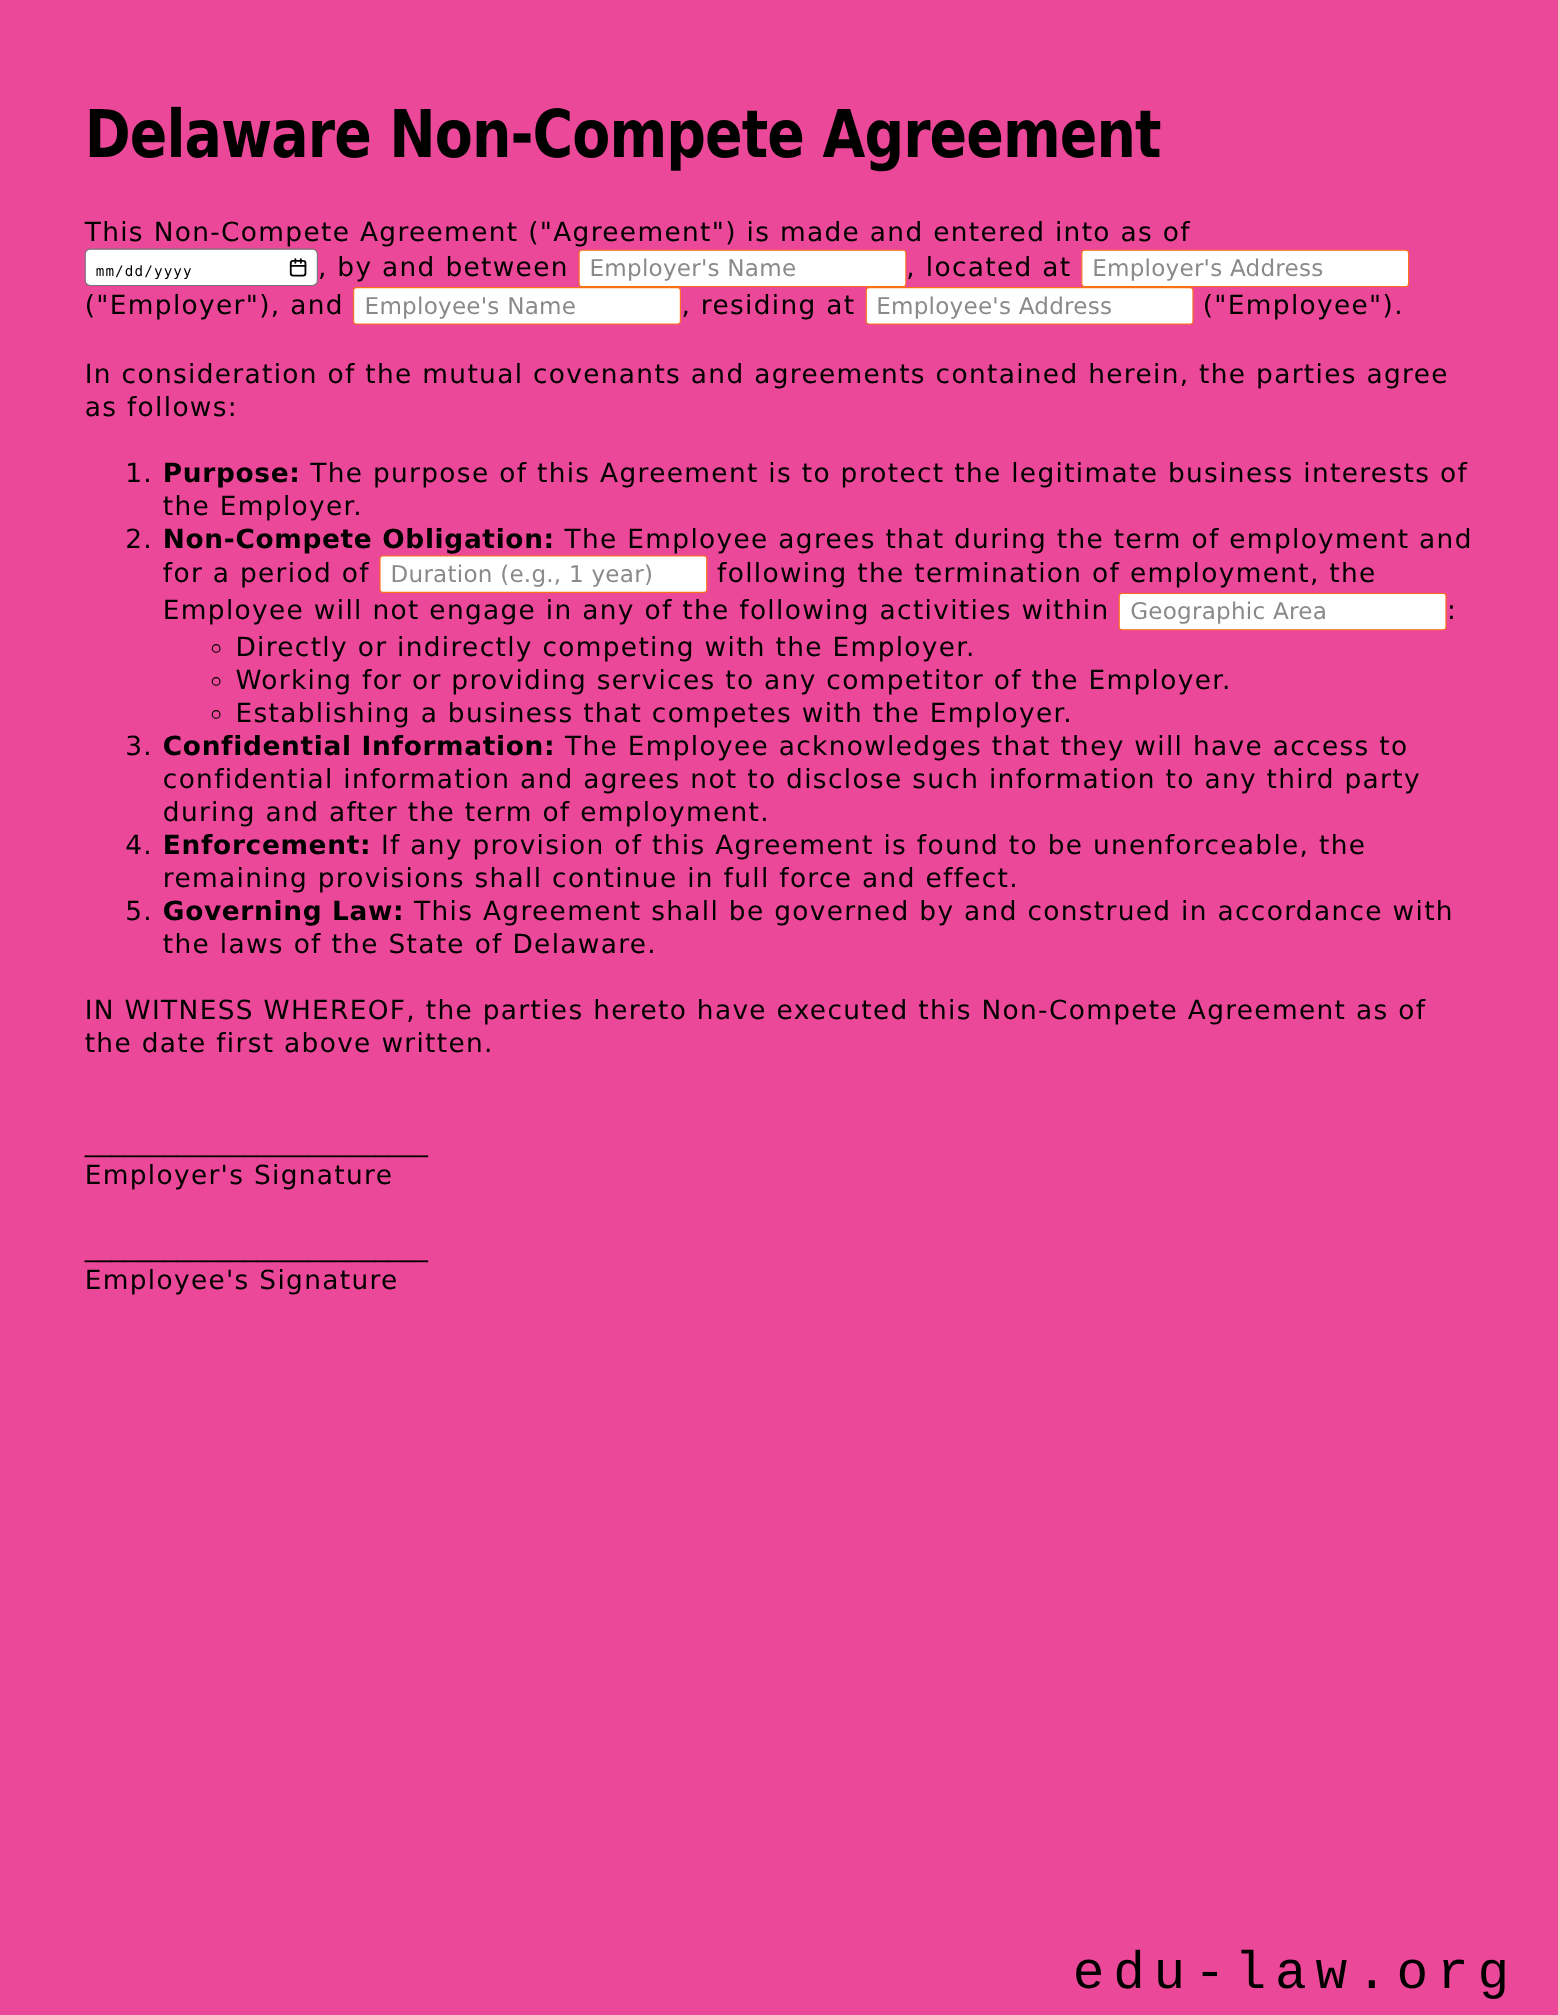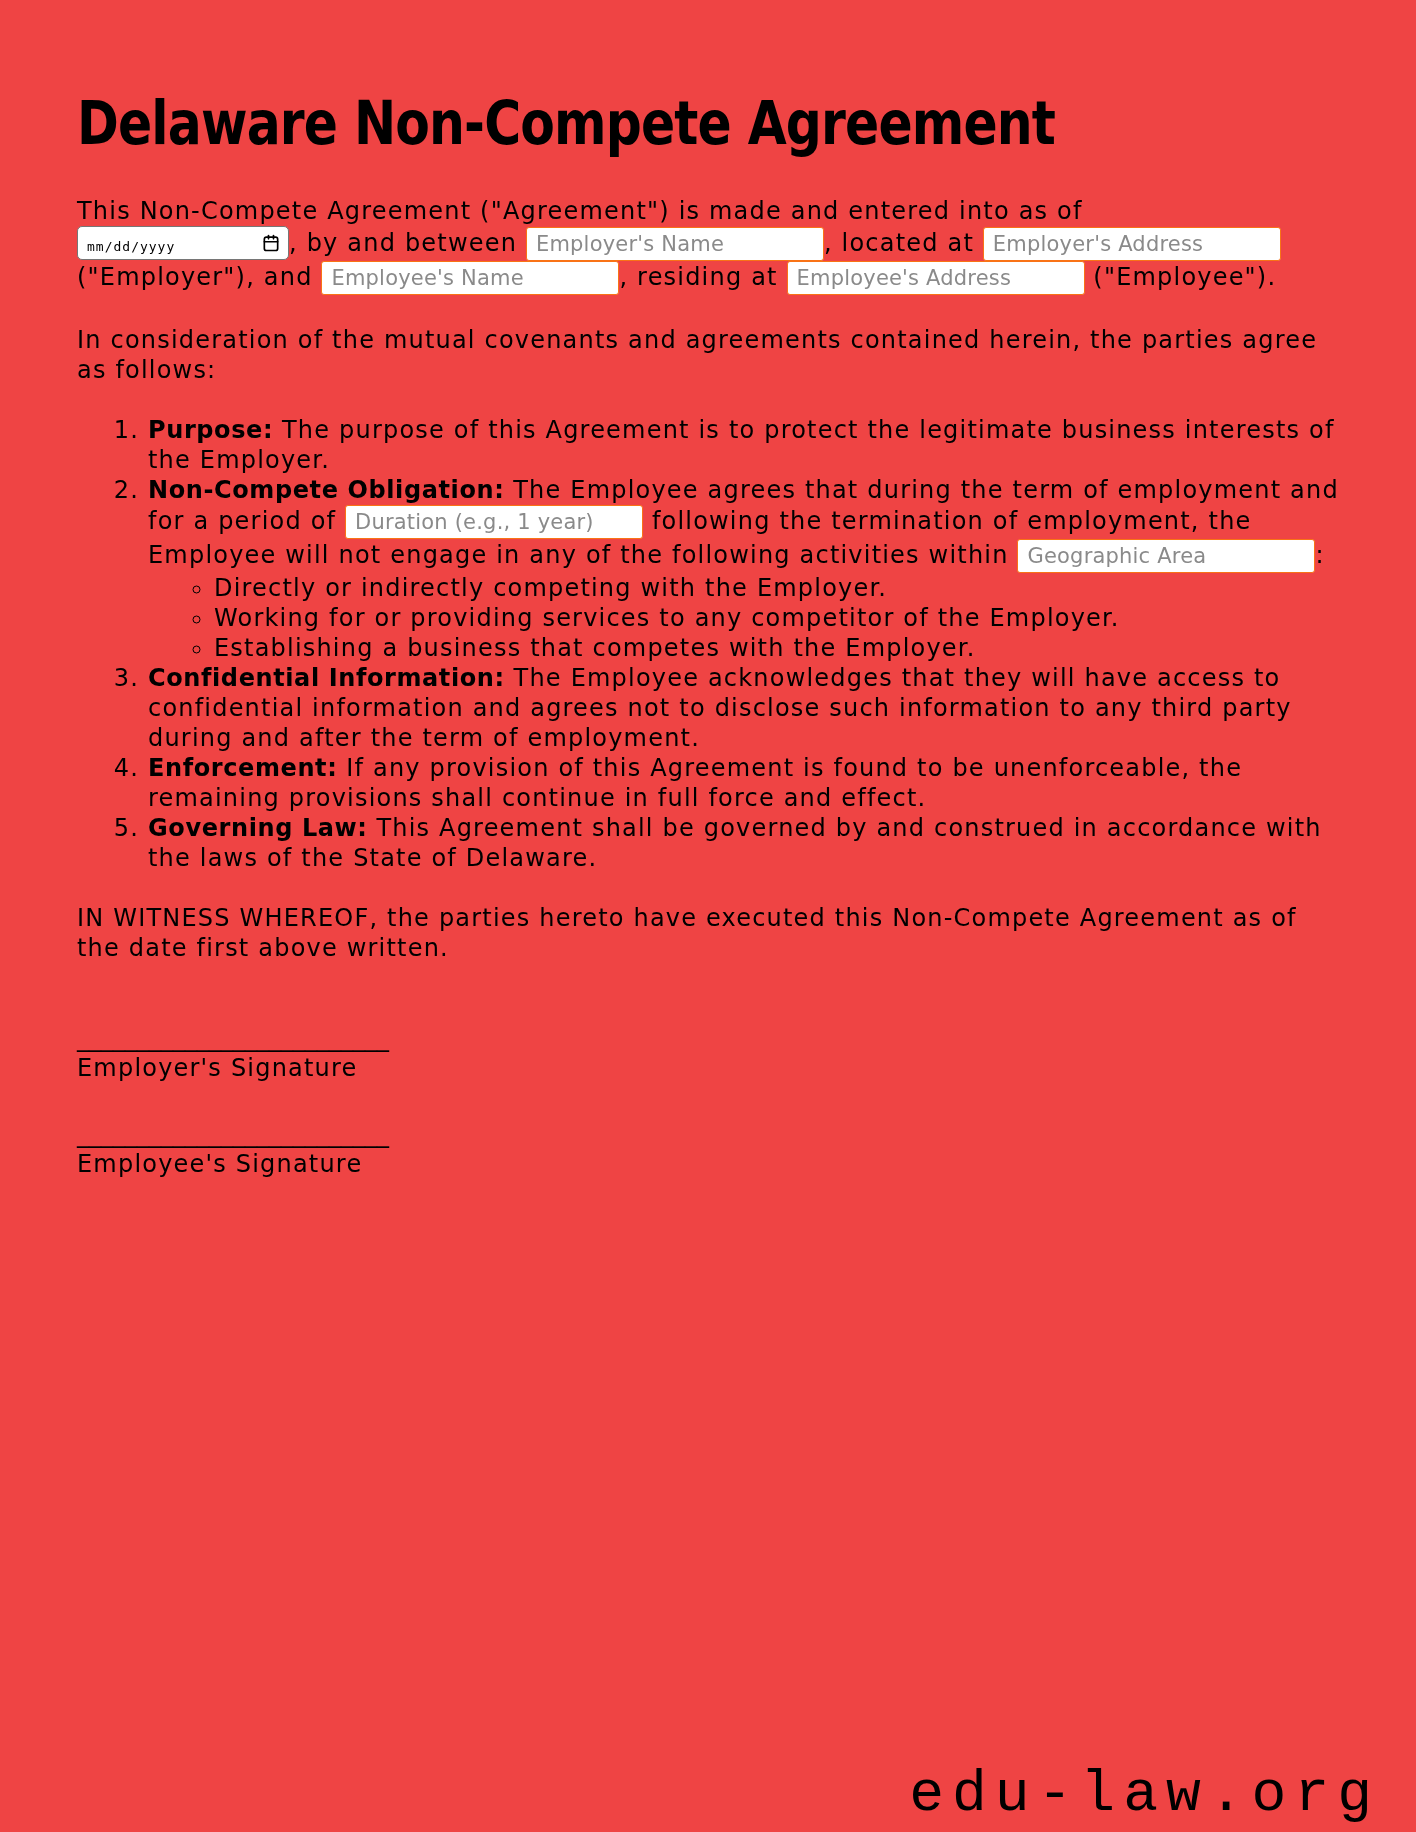--- a/index.html
+++ b/index.html
@@ -1,20 +1,20 @@
 <!DOCTYPE html>
 <html><head>
 <meta charset="utf-8">
 <style>
   html, body { margin: 0; padding: 0; background: #ffffff; }
   .page {
     position: relative;
     width: 1416px;
     height: 1832px;
-    background: #ef4444;
+    background: #ec4899;
     box-sizing: border-box;
     padding: 0 76px 0 77px;
     overflow: hidden;
     font-family: "DejaVu Sans", "Liberation Sans", sans-serif;
     font-size: 24px;
     line-height: 30px;
     letter-spacing: 1.2px;
     color: #000000;
   }
   h1.doc-title {
@@ -85,21 +85,21 @@
   }
 
   .sig-block { margin: 60px 0 0 0; }
   .sig-block.second { margin-top: 36px; }
   .sig-line { letter-spacing: 0; white-space: nowrap; }
   .footer-brand {
     position: absolute;
     right: 36px;
     bottom: 22px;
     font-family: "Liberation Mono", "DejaVu Sans Mono", monospace;
-    font-size: 58px;
+    font-size: 48px;
     letter-spacing: 8px;
     font-weight: normal;
     color: #000000;
   }
 </style>
 </head>
 <body>
 
 <div class="page">
 

